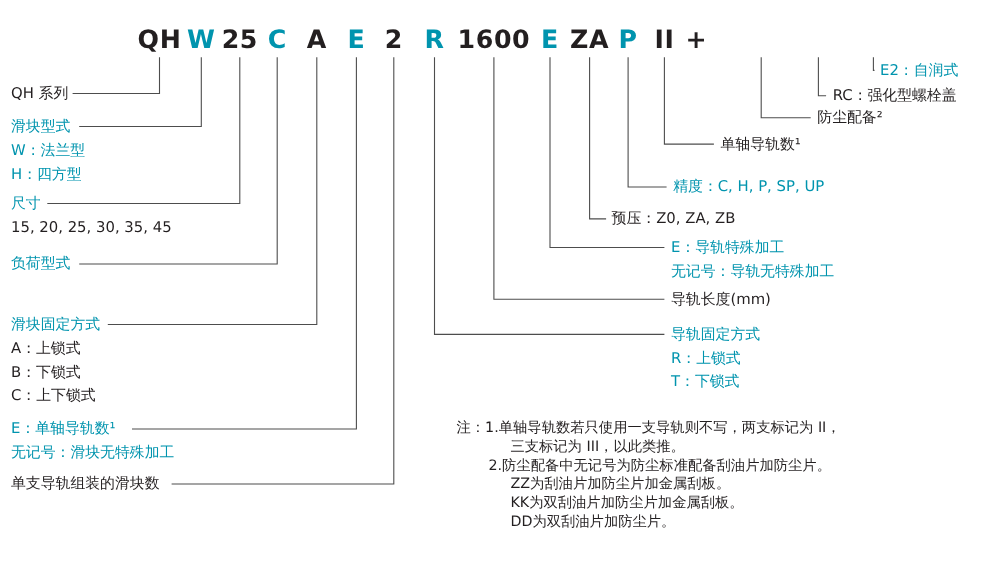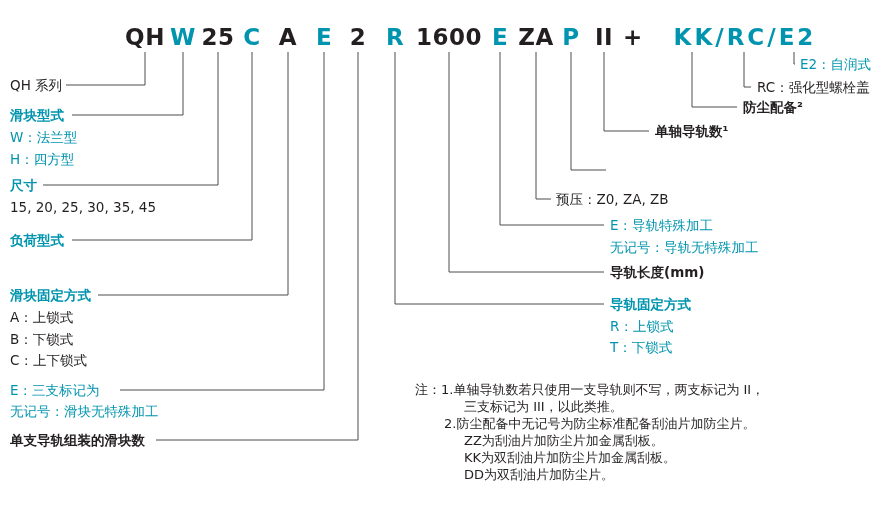--- a/index.html
+++ b/index.html
@@ -20,21 +20,21 @@
   }
   .seg.wide { letter-spacing:3px; }
   .tone-dark { color:var(--dark); }
   .tone-accent { color:var(--accent); }
   .lbl {
     position:absolute;
     font-size:13.5px; line-height:18px;
     white-space:nowrap; color:var(--dark);
   }
   .lbl.accent { color:var(--accent); }
-  .lbl.bold { font-weight:bold; }
+  .lbl.bold { font-weight:normal; }
   .note {
     position:absolute;
     font-size:13px; line-height:17px;
     white-space:nowrap; color:var(--dark);text-align:right;
   }
   svg.lines { position:absolute; left:0; top:0; width:894px; height:510px; }
   svg.lines polyline { fill:none; stroke:#4d4d4d; stroke-width:1; }
 </style>
 </head>
 <body>
@@ -67,41 +67,41 @@
   <span class="seg tone-dark" style="left:288px">A</span>
   <span class="seg tone-accent" style="left:324px">E</span>
   <span class="seg tone-dark" style="left:358px">2</span>
   <span class="seg tone-accent" style="left:395px">R</span>
   <span class="seg tone-dark" style="left:449px">1600</span>
   <span class="seg tone-accent" style="left:500px">E</span>
   <span class="seg tone-dark" style="left:536px">ZA</span>
   <span class="seg tone-accent" style="left:571px">P</span>
   <span class="seg tone-dark" style="left:604px">II</span>
   <span class="seg tone-dark" style="left:633px">+</span>
-  <span class="seg tone-accent wide" style="left:745px">KK/RC/E2</span>
 
   <div class="lbl" style="left:10px; top:76px">QH 系列</div>
   <div class="lbl accent bold" style="left:10px; top:106px">滑块型式</div>
   <div class="lbl accent" style="left:10px; top:128px">W：法兰型</div>
   <div class="lbl accent" style="left:10px; top:150px">H：四方型</div>
   <div class="lbl accent bold" style="left:10px; top:176px">尺寸</div>
   <div class="lbl" style="left:10px; top:198px">15, 20, 25, 30, 35, 45</div>
   <div class="lbl accent bold" style="left:10px; top:231px">负荷型式</div>
   <div class="lbl accent bold" style="left:10px; top:286px">滑块固定方式</div>
   <div class="lbl" style="left:10px; top:308px">A：上锁式</div>
   <div class="lbl" style="left:10px; top:330px">B：下锁式</div>
   <div class="lbl" style="left:10px; top:351px">C：上下锁式</div>
-  <div class="lbl accent" style="left:10px; top:381px">E：三支标记为</div>
+  <div class="lbl accent" style="left:10px; top:381px">E：单轴导轨数¹</div>
   <div class="lbl accent" style="left:10px; top:402px">无记号：滑块无特殊加工</div>
   <div class="lbl bold" style="left:10px; top:431px">单支导轨组装的滑块数</div>
 
   <div class="lbl accent" style="left:800px; top:55px">E2：自润式</div>
   <div class="lbl" style="left:757px; top:78px">RC：强化型螺栓盖</div>
   <div class="lbl bold" style="left:743px; top:98px">防尘配备²</div>
   <div class="lbl bold" style="left:655px; top:122px">单轴导轨数¹</div>
+  <div class="lbl accent" style="left:612px; top:161px">精度：C, H, P, SP, UP</div>
   <div class="lbl" style="left:556px; top:190px">预压：Z0, ZA, ZB</div>
   <div class="lbl accent" style="left:610px; top:216px">E：导轨特殊加工</div>
   <div class="lbl accent" style="left:610px; top:238px">无记号：导轨无特殊加工</div>
   <div class="lbl bold" style="left:610px; top:263px">导轨长度(mm)</div>
   <div class="lbl accent bold" style="left:610px; top:295px">导轨固定方式</div>
   <div class="lbl accent" style="left:610px; top:317px">R：上锁式</div>
   <div class="lbl accent" style="left:610px; top:338px">T：下锁式</div>
 
   <div class="note" style="left:415px; top:381px">注：1.单轴导轨数若只使用一支导轨则不写，两支标记为 II，</div>
   <div class="note" style="left:464px; top:398px">三支标记为 III，以此类推。</div>

